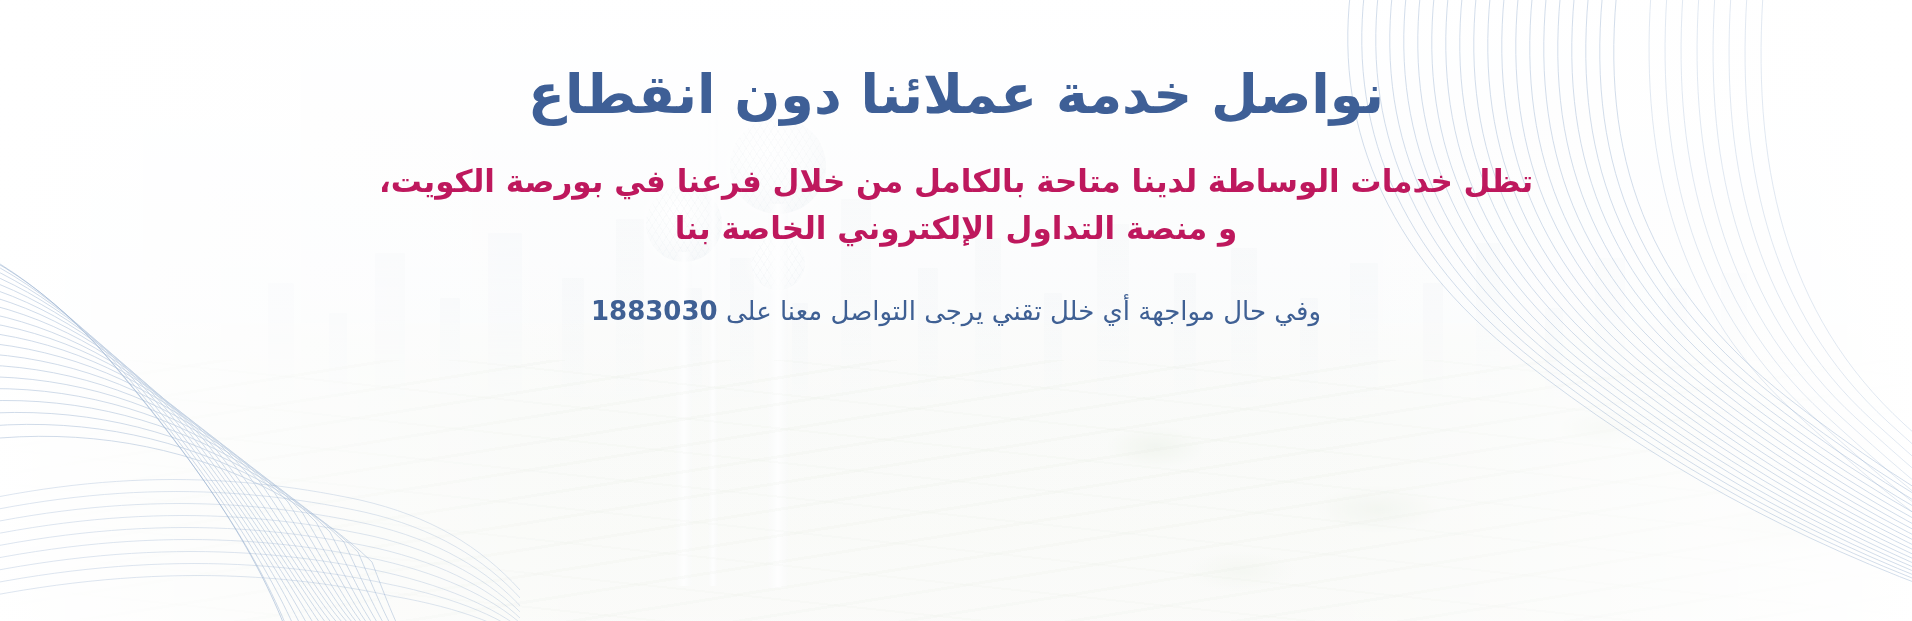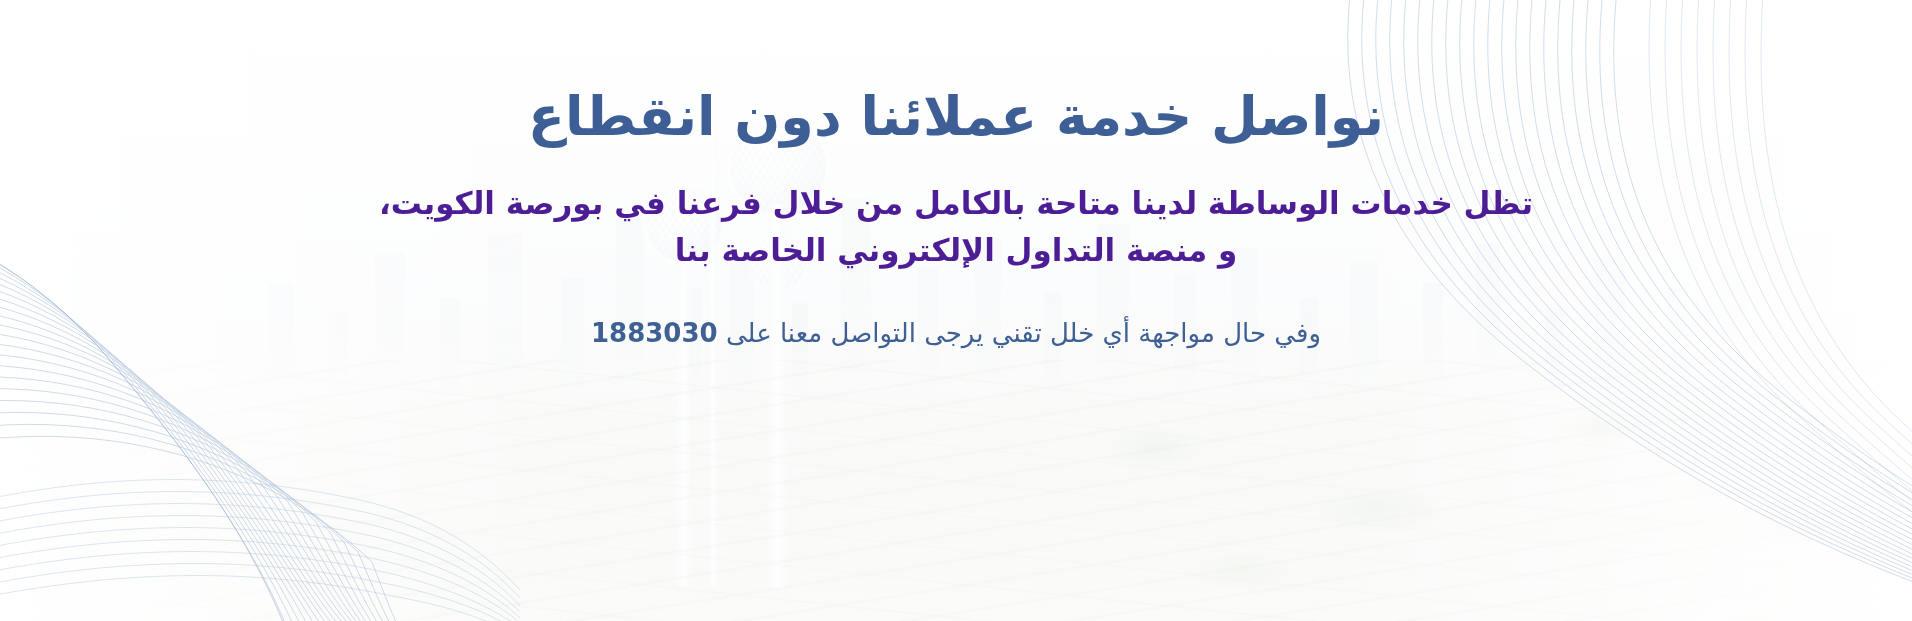--- a/index.html
+++ b/index.html
@@ -125,36 +125,36 @@
     top:0;
     height:100%;
     display:flex;
     flex-direction:column;
     align-items:center;
     justify-content:flex-start;
     text-align:center;
   }
   .headline{
     margin:0;
-    padding-top:86px;
+    padding-top:64px;
     font-size:54px;
     line-height:1.15;
     font-weight:700;
     letter-spacing:0;
     color:#3e5f96;
     white-space:nowrap;
   }
   .body-copy{
     margin:0;
     padding-top:32px;
     max-width:1180px;
     font-size:31px;
     line-height:1.52;
     font-weight:700;
-    color:#4c1d95;
+    color:#be185d;
   }
   .contact{
     margin:0;
     padding-top:40px;
     font-size:26px;
     line-height:1.5;
     font-weight:400;
     color:#3f6094;
     white-space:nowrap;
   }

